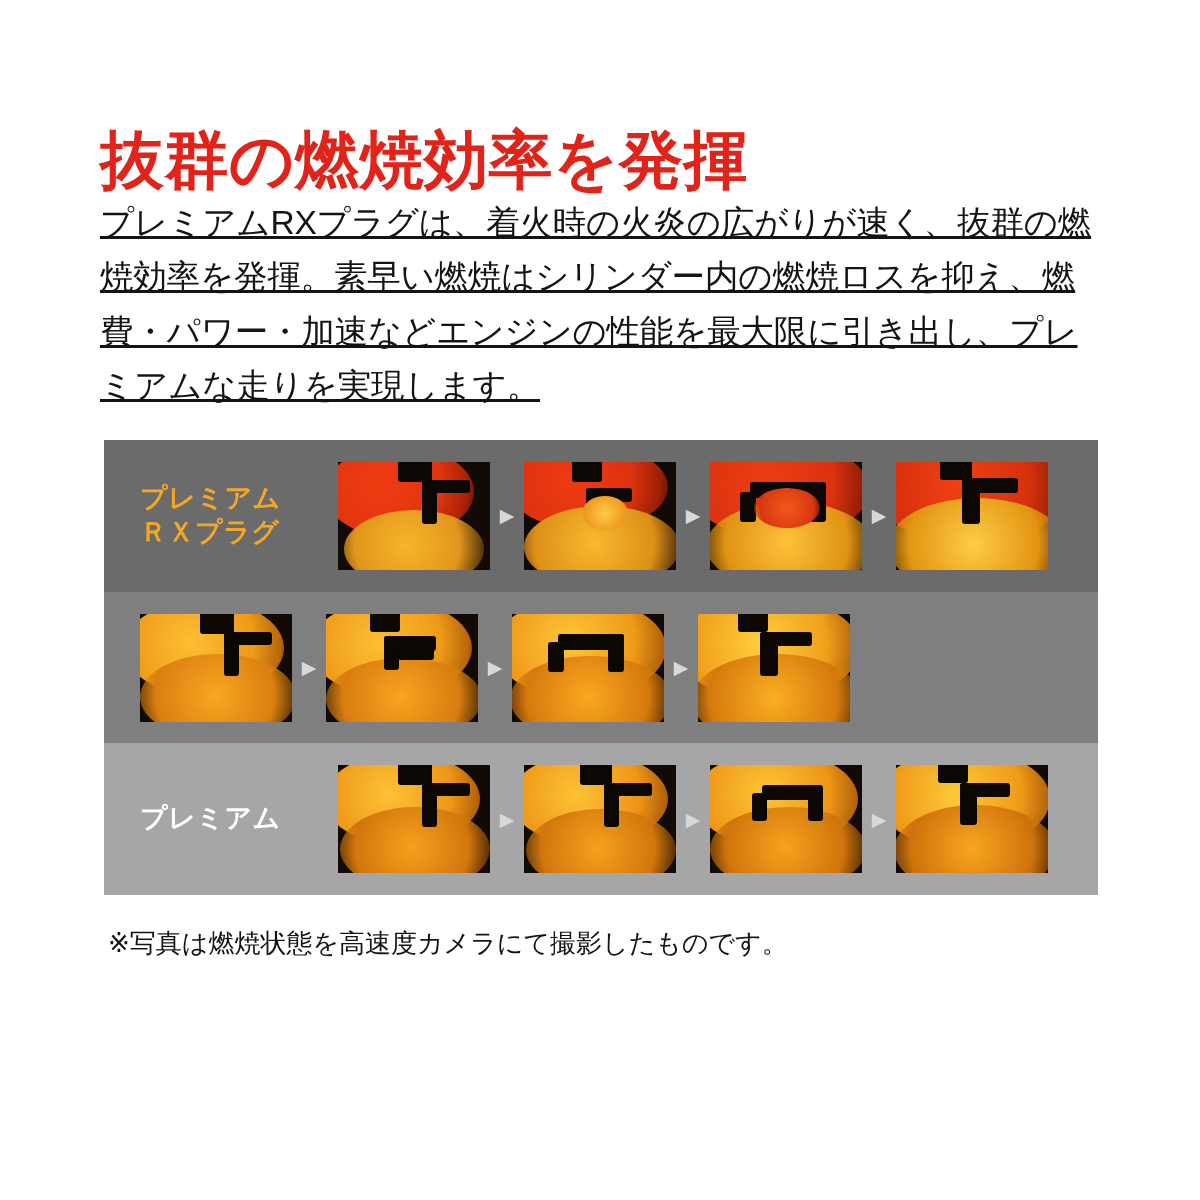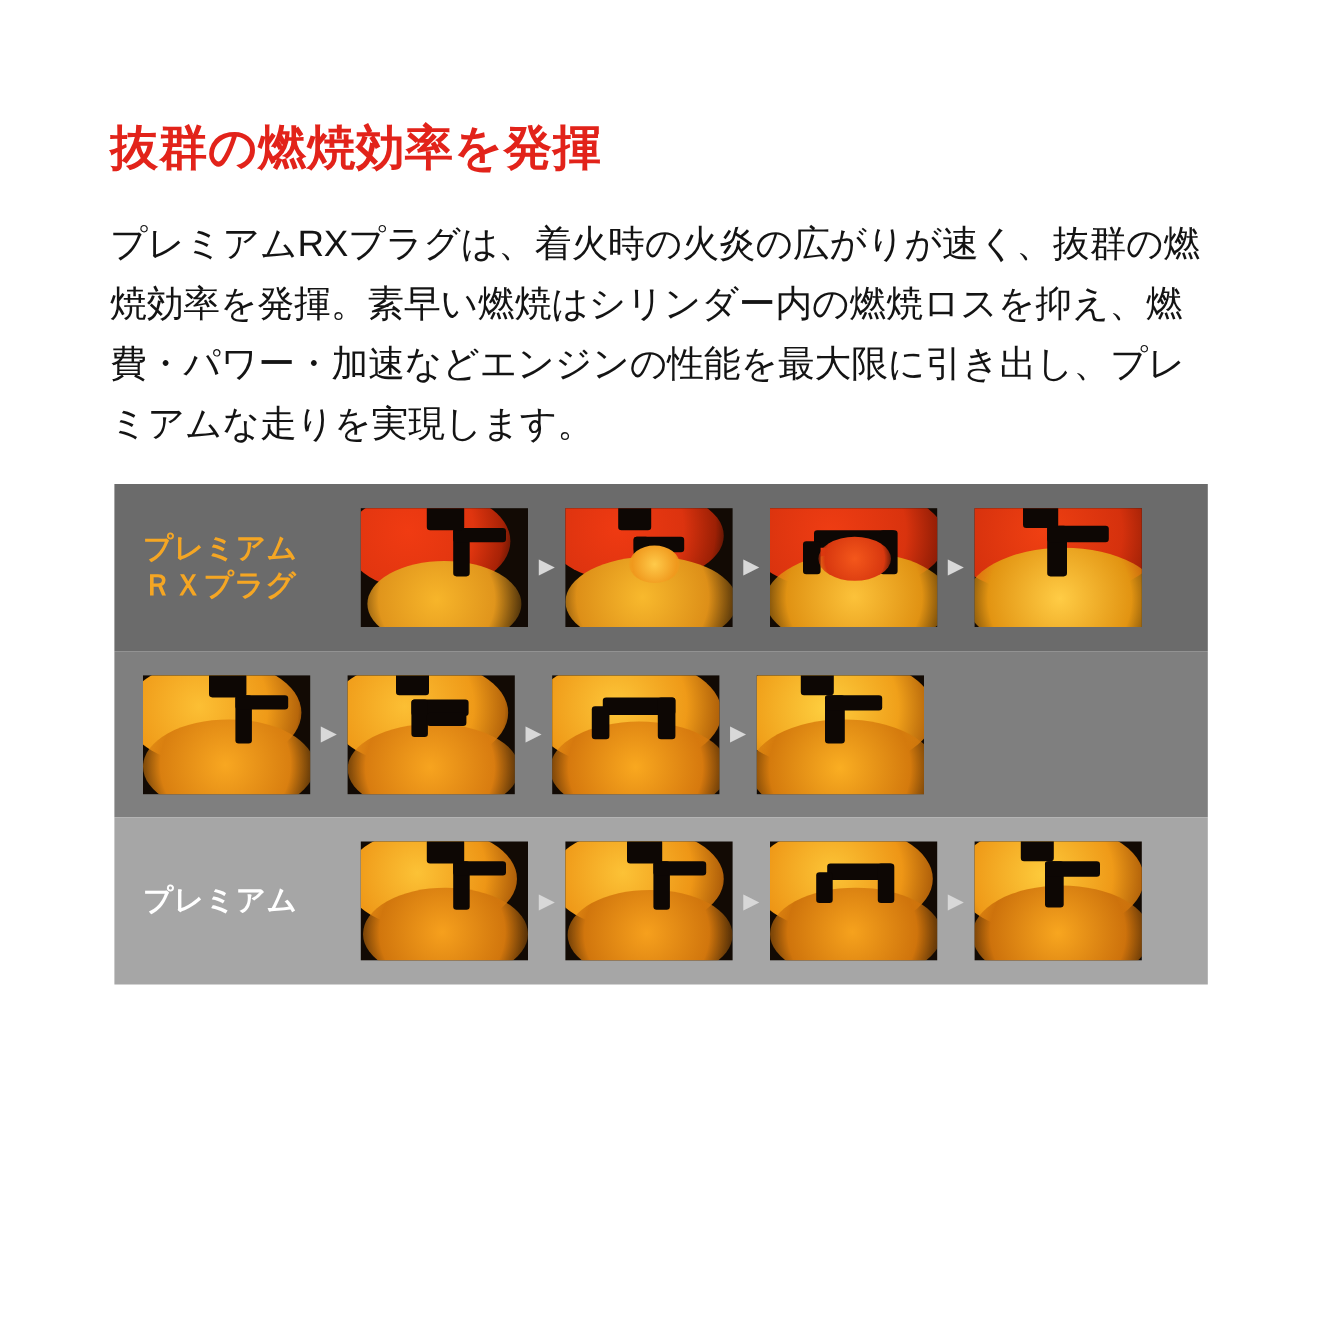--- a/index.html
+++ b/index.html
@@ -19,21 +19,21 @@
     width: 1200px;
     height: 1200px;
     box-sizing: border-box;
   }
 
   
   .heading {
     position: absolute;
     left: 100px;
     top: 82px;
-    font-size: 44px;
+    font-size: 64px;
     line-height: 1.1;
     font-weight: bold;
     letter-spacing: 0.5px;
     color: #e2231a;
     white-space: nowrap;
   }
 
   
   .body-copy {
     position: absolute;
@@ -41,37 +41,38 @@
     top: 196px;
     width: 1010px;
     font-size: 33.5px;
     line-height: 1.62;
     font-weight: 500;
     color: #141414;
     letter-spacing: -0.2px;
   }
   .body-copy p {
     margin: 0;
+    text-decoration: underline;
   }
 
   
   .compare {
     position: absolute;
     left: 104px;
     top: 440px;
     width: 994px;
     height: 455px;
     display: flex;
     flex-direction: column;
   }
   .row {
     display: flex;
     align-items: center;
     flex: 1 1 0;
-    padding-left: 26px;
+    padding-left: 36px;
     box-sizing: border-box;
   }
   .row--rx      { background: #6b6b6b; }
   .row--iridium { background: #7f7f7f; }
   .row--normal  { background: #a6a6a6; }
 
   .row-label {
     width: 198px;
     flex: 0 0 198px;
     font-size: 27px;
@@ -265,14 +266,15 @@
           <div class="electrode" style="left:64px;top:18px;width:17px;height:42px;"></div>
           <div class="electrode" style="left:64px;top:18px;width:50px;height:14px;"></div>
           <div class="electrode" style="left:42px;top:-4px;width:30px;height:22px;"></div>
         </div>
 
       </div>
     </div>
 
   </div>
 
+  <div class="footnote">※写真は燃焼状態を高速度カメラにて撮影したものです。</div>
 
 </div>
 
 </body></html>

